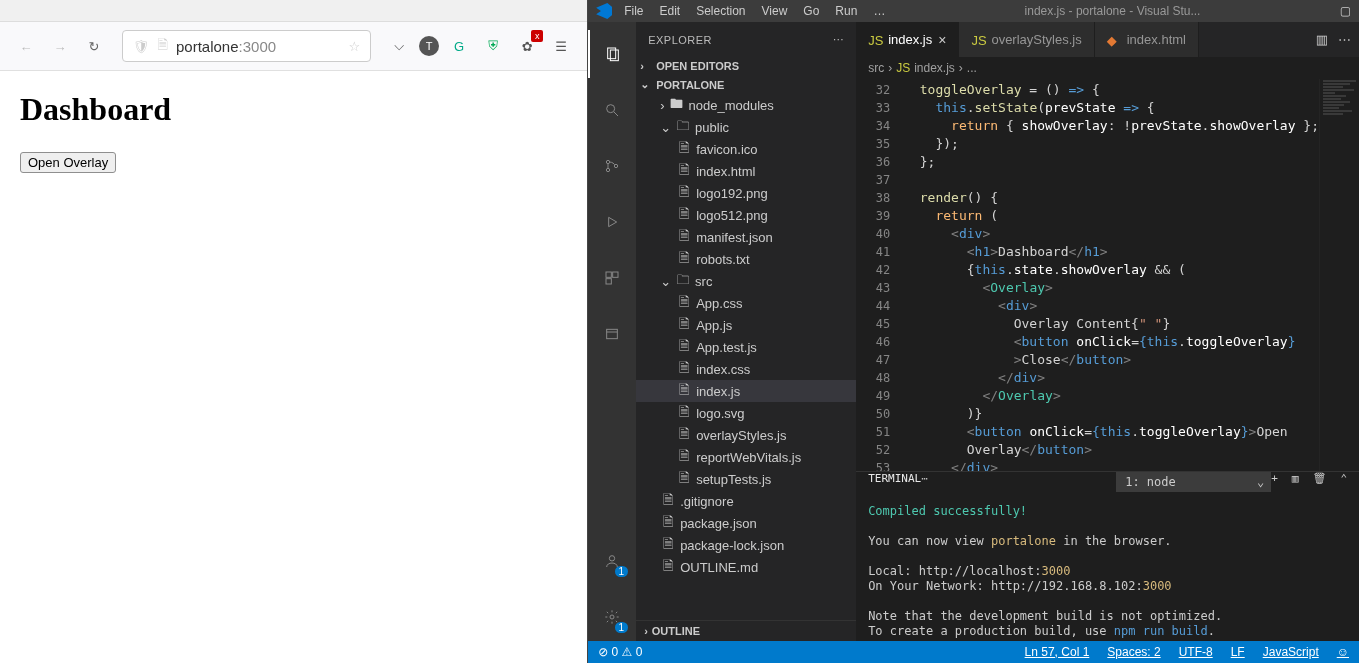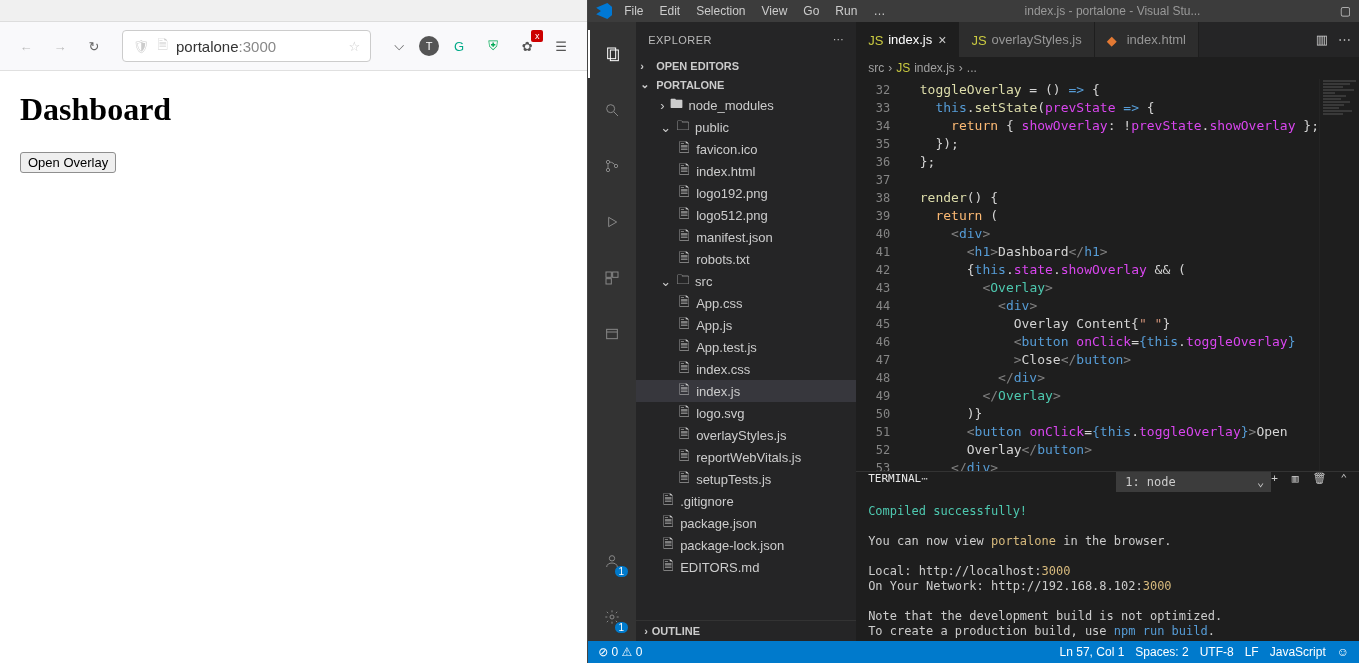--- a/index.html
+++ b/index.html
@@ -46,30 +46,30 @@
 .tab.active { background: #1e1e1e; color: #fff; }
 .tab .fi { width: 14px; height: 14px; }
 .tab .close { color: #ccc; font-size: 14px; }
 .tabs-right { margin-left: auto; display: flex; align-items: center; padding: 0 8px; gap: 10px; color: #ccc; }
 .crumbs { height: 22px; display: flex; align-items: center; padding: 0 12px; font-size: 12px; color: #a0a0a0; gap: 4px; background: #1e1e1e; }
 .code-area { flex: 1; display: flex; overflow: hidden; position: relative; font-family: Consolas, monospace; font-size: 13px; }
 .gutter { width: 48px; background: #1e1e1e; color: #858585; text-align: right; padding-right: 14px; line-height: 18px; padding-top: 2px; font-size: 12px; }
 .code { flex: 1; background: #1e1e1e; color: #d4d4d4; line-height: 18px; padding-top: 2px; white-space: pre; overflow: hidden; }
 .minimap { width: 40px; background: #1e1e1e; border-left: 1px solid #2a2a2a; opacity: 0.5; }
 .mm-line { height: 2px; margin: 1px 3px; background: #555; }
-.k { color: #569cd6; } .s { color: #ce9178; } .c { color: #d946ef; } .f { color: #dcdcaa; } .t { color: #4ec9b0; } .p { color: #fdba74; } .j { color: #808080; }
+.k { color: #569cd6; } .s { color: #ce9178; } .c { color: #ffffff; } .f { color: #dcdcaa; } .t { color: #4ec9b0; } .p { color: #fdba74; } .j { color: #808080; }
 .terminal { height: 170px; border-top: 1px solid #333; background: #1e1e1e; display: flex; flex-direction: column; font-family: Consolas, monospace; font-size: 12px; }
 .term-head { height: 30px; display: flex; align-items: flex-start; padding: 0 12px; color: #bbb; font-size: 11px; }
 .term-head .lbl { color: #e7e7e7; }
 .term-head .sel { margin-left: auto; background: #3c3c3c; color: #ccc; padding: 2px 24px 2px 8px; font-size: 12px; border: 1px solid #3c3c3c; position: relative; width: 155px; }
 .term-head .ticons { display: flex; gap: 14px; color: #ccc; align-items: center; }
 .term-body { flex: 1; padding: 2px 12px; color: #ccc; line-height: 15px; overflow: hidden; }
 .tg { color: #4ec9b0; } .tb { color: #569cd6; } .ty { color: #d7ba7d; }
 .status { height: 22px; background: #007acc; color: #fff; display: flex; align-items: center; padding: 0 10px; font-size: 12px; gap: 14px; }
-.status .right { margin-left: auto; display: flex; gap: 11px; }
+.status .right { margin-left: auto; display: flex; gap: 18px; text-decoration: underline; }
 svg { width: 16px; height: 16px; }
 </style>
 </head>
 <body>
 
 <div class="browser">
   <div class="browser-top"></div>
   <div class="browser-bar">
     <div class="nav-icon disabled">←</div>
     <div class="nav-icon disabled">→</div>
@@ -261,21 +261,21 @@
         <div class="tree-row indent1">
             <span class="fico">🗎</span>
             <span>package.json</span>
           </div>
         <div class="tree-row indent1">
             <span class="fico">🗎</span>
             <span>package-lock.json</span>
           </div>
         <div class="tree-row indent1">
             <span class="fico">🗎</span>
-            <span>EDITORS.md</span>
+            <span>OUTLINE.md</span>
           </div>
       </div>
       <div class="outline-sect">
           <span class="chev">›</span>
           <span>OUTLINE</span>
         </div>
     </div>
 
     <div class="editor">
       <div class="tabs">

